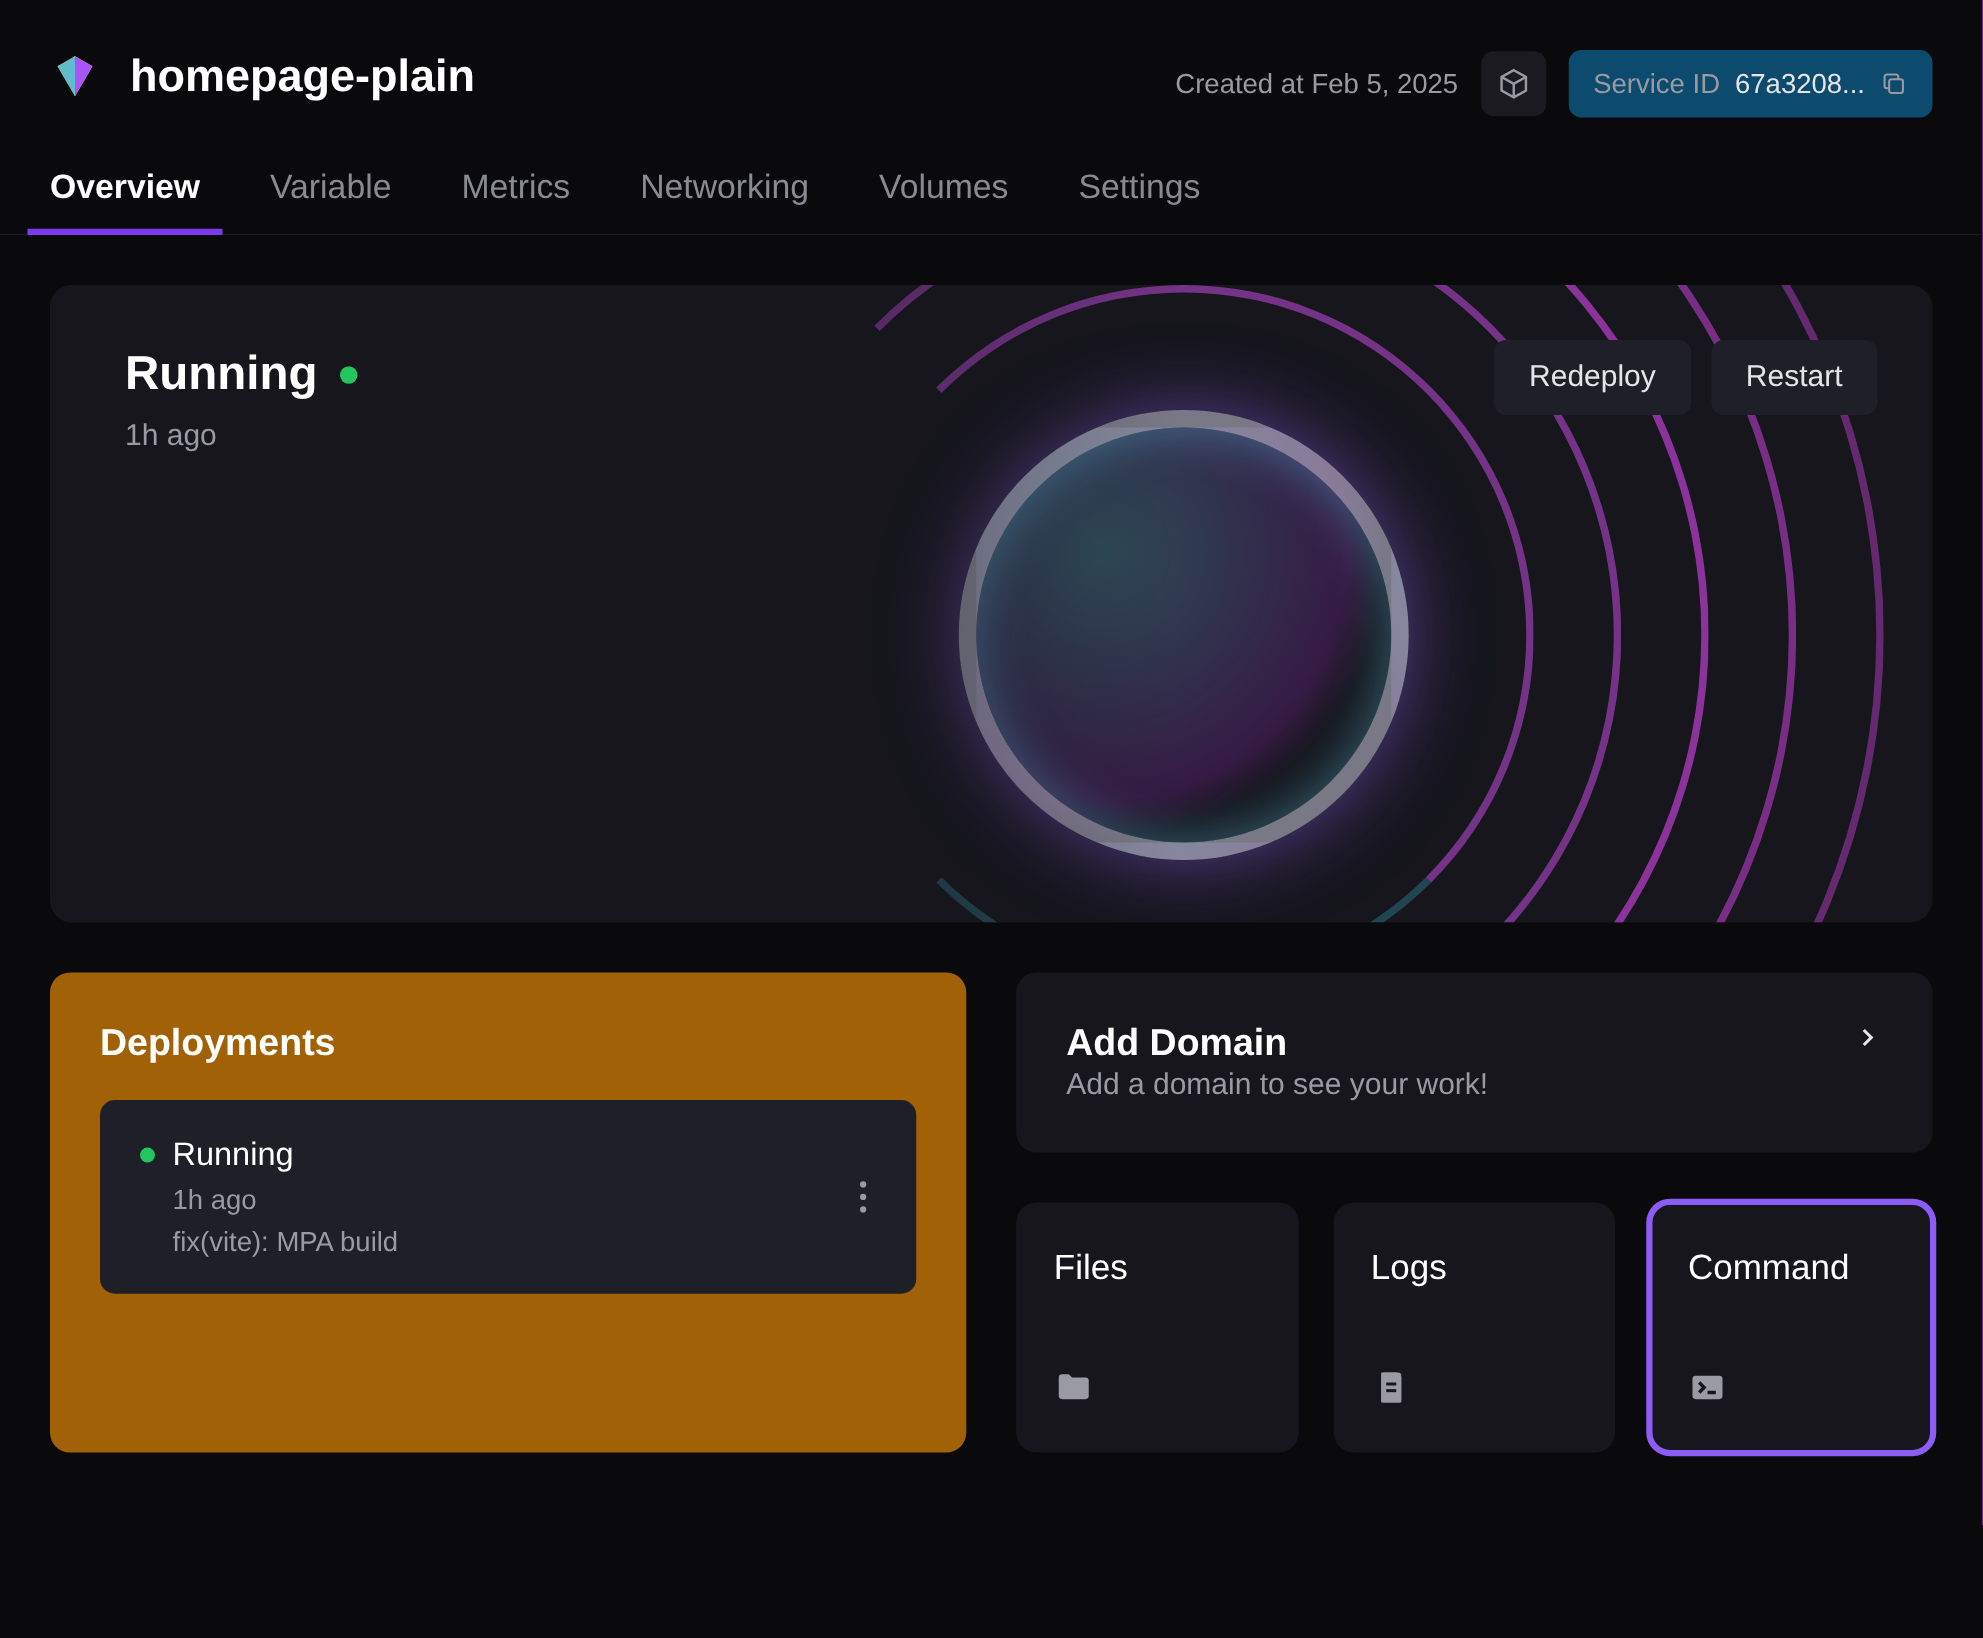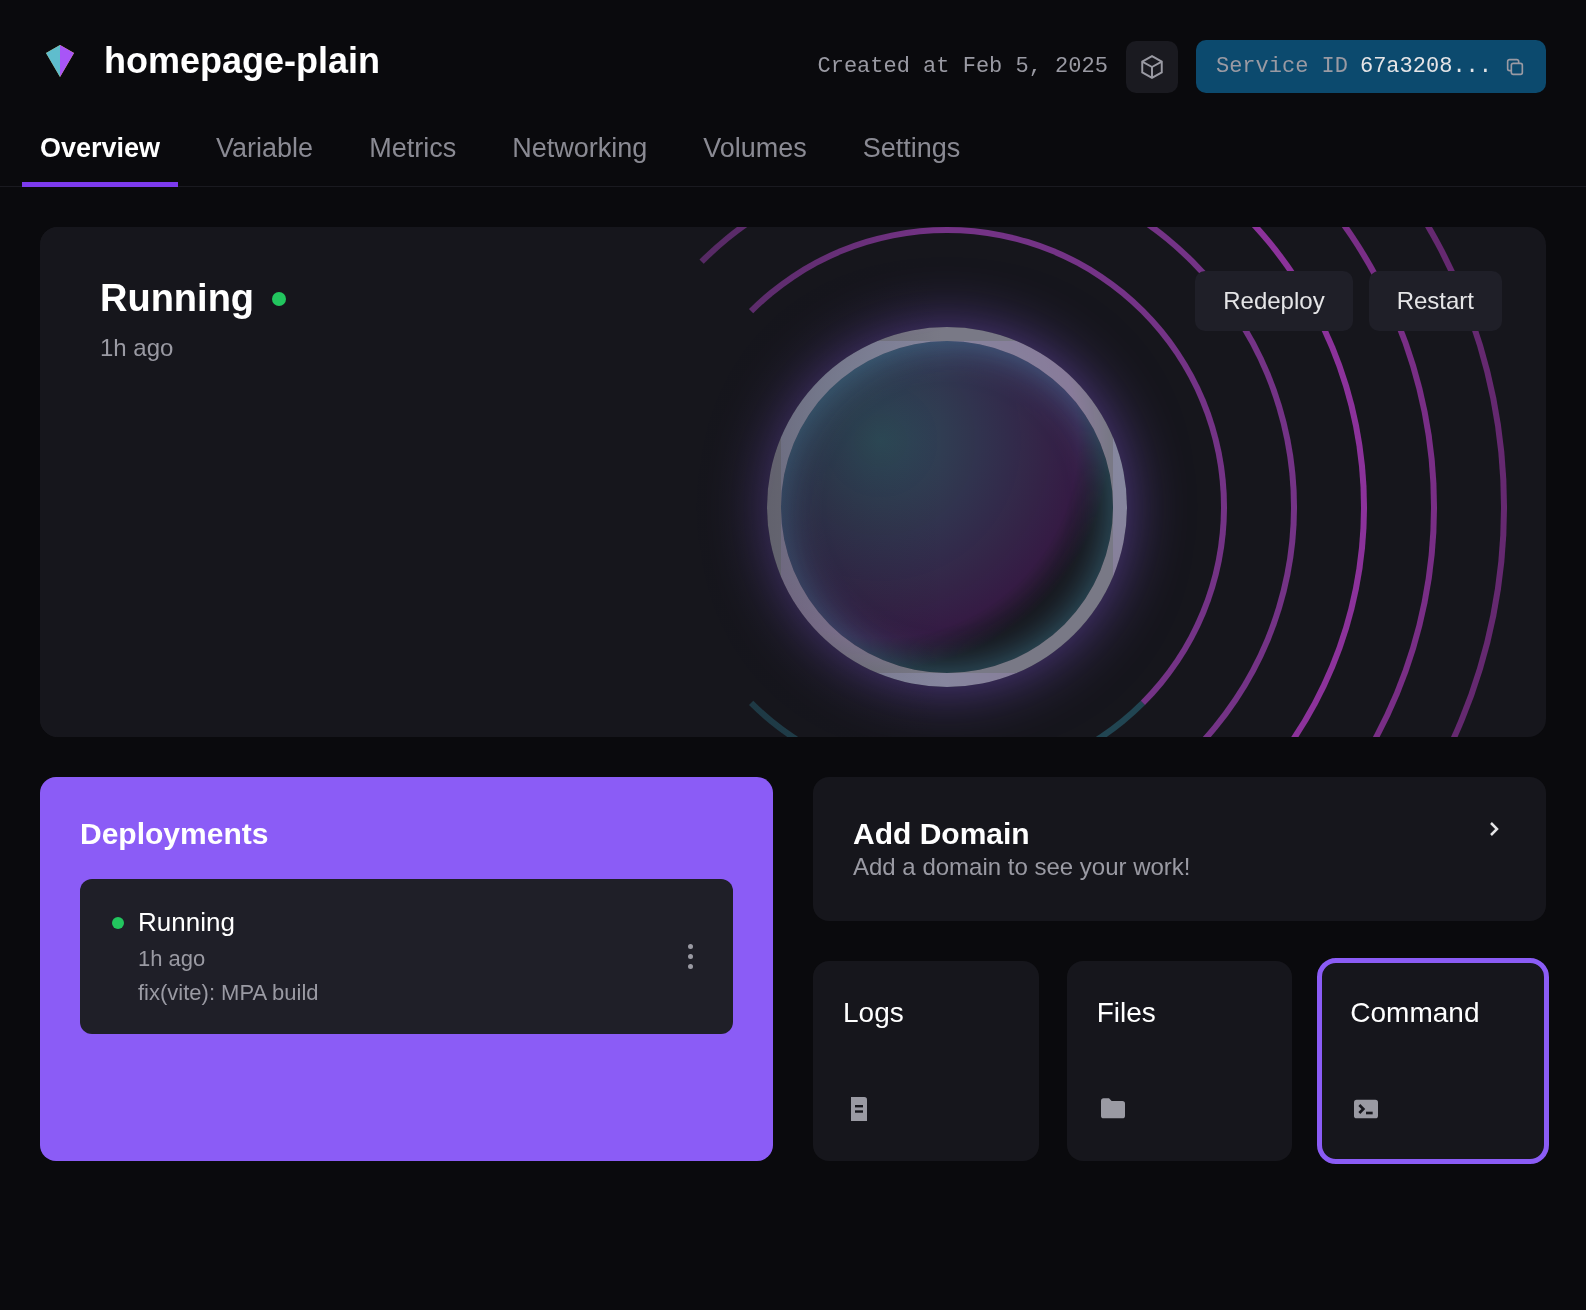--- a/index.html
+++ b/index.html
@@ -35,21 +35,20 @@
     }
     .page-title {
       font-size: 36px;
       font-weight: 600;
       color: #fff;
     }
     .header-right {
       display: flex;
       align-items: center;
       gap: 18px;
-      font-family: Liberation Mono, monospace;
     }
     .created-at {
       color: #9a9aa3;
       font-size: 22px;
     }
     .cube-btn {
       background: #1a1a20;
       border: none;
       border-radius: 10px;
       width: 52px;
@@ -198,21 +197,21 @@
       background: linear-gradient(90deg, #16161c 0%, rgba(22,22,28,0.6) 30%, transparent 60%);
       z-index: 1;
     }
     .grid {
       display: grid;
       grid-template-columns: 1fr 1fr;
       gap: 40px;
       margin-top: 40px;
     }
     .card {
-      background: #8b5cf6;
+      background: #a16207;
       border-radius: 16px;
       padding: 40px;
     }
     .card-title {
       font-size: 30px;
       font-weight: 600;
       color: #fff;
     }
     .deploy-item {
       background: #1f1f28;
@@ -416,32 +415,32 @@
             <div class="domain-title">Add Domain</div>
             <div class="domain-desc">Add a domain to see your work!</div>
           </div>
           <svg width="24" height="24" viewBox="0 0 24 24" fill="none" stroke="#e5e5e7" stroke-width="2.5">
             <path d="M9 6 L15 12 L9 18"></path>
           </svg>
         </div>
 
         <div class="tools">
           <div class="tool-card">
+            <div class="tool-title">Files</div>
+            <svg class="tool-icon" viewBox="0 0 24 24" fill="#9a9aa3">
+              <path d="M3 6 a2 2 0 0 1 2 -2 h4 l2 2 h8 a2 2 0 0 1 2 2 v9 a2 2 0 0 1 -2 2 H5 a2 2 0 0 1 -2 -2 Z"></path>
+            </svg>
+          </div>
+          <div class="tool-card">
             <div class="tool-title">Logs</div>
             <svg class="tool-icon" viewBox="0 0 24 24" fill="#9a9aa3">
               <path d="M6 3 h9 l3 3 v15 a0 0 0 0 1 0 0 H6 Z" rx="2"></path>
               <rect x="6" y="3" width="12" height="18" rx="2" fill="#9a9aa3"></rect>
               <rect x="9" y="9" width="6" height="1.8" fill="#16161c"></rect>
               <rect x="9" y="13" width="6" height="1.8" fill="#16161c"></rect>
-            </svg>
-          </div>
-          <div class="tool-card">
-            <div class="tool-title">Files</div>
-            <svg class="tool-icon" viewBox="0 0 24 24" fill="#9a9aa3">
-              <path d="M3 6 a2 2 0 0 1 2 -2 h4 l2 2 h8 a2 2 0 0 1 2 2 v9 a2 2 0 0 1 -2 2 H5 a2 2 0 0 1 -2 -2 Z"></path>
             </svg>
           </div>
           <div class="tool-card highlighted">
             <div class="tool-title">Command</div>
             <svg class="tool-icon" viewBox="0 0 24 24" fill="#9a9aa3">
               <rect x="3" y="5" width="18" height="14" rx="2" fill="#9a9aa3"></rect>
               <path d="M7 9 L10 12 L7 15" stroke="#16161c" stroke-width="2" fill="none"></path>
               <line x1="12" y1="15" x2="17" y2="15" stroke="#16161c" stroke-width="2"></line>
             </svg>
           </div>

